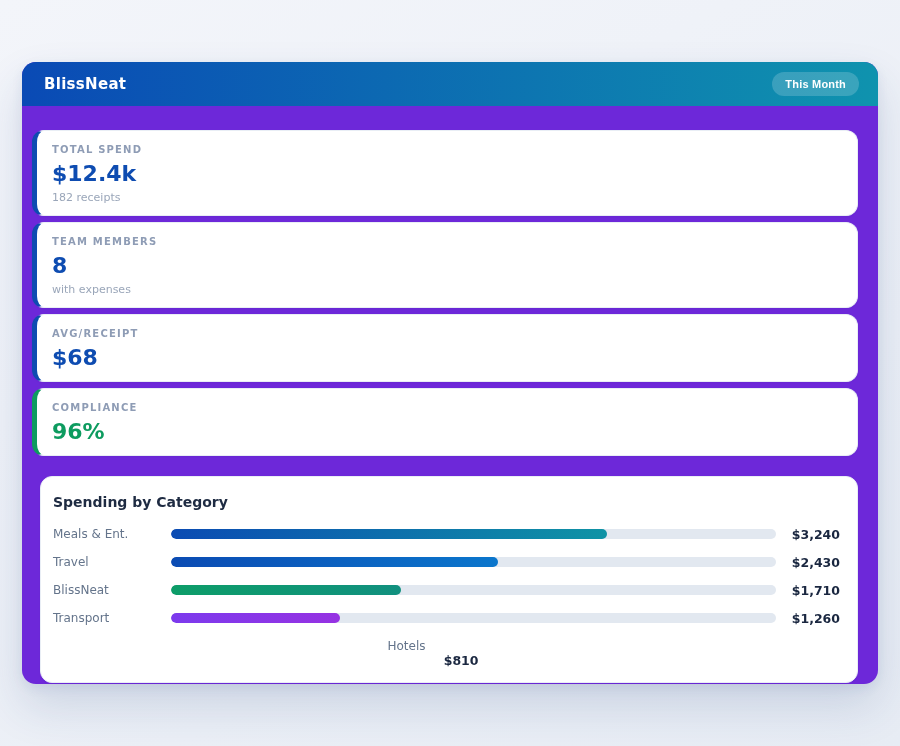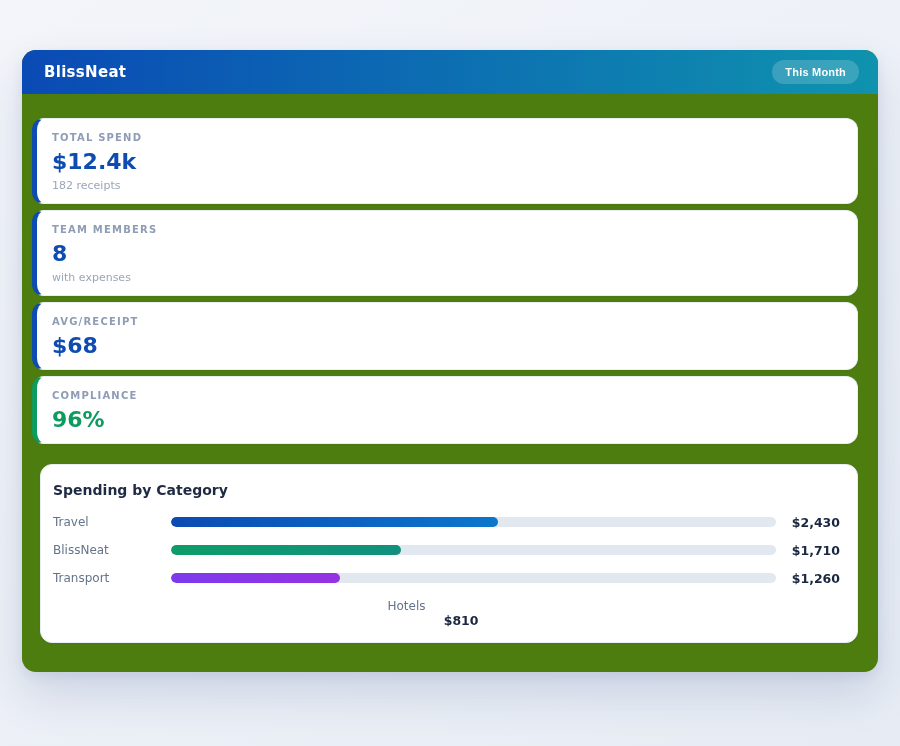--- a/index.html
+++ b/index.html
@@ -4,23 +4,23 @@
 <style>
   * { box-sizing: border-box; margin: 0; padding: 0; }
   html, body { width: 900px; height: 746px; }
   body {
     font-family: "DejaVu Sans", "Liberation Sans", sans-serif;
     position: relative;
     overflow: hidden;
   }
   .dashboard {
     position: absolute;
-    left: 22px; top: 50px;
+    left: 22px; top: 62px;
     width: 856px; height: 622px;
-    background: #4d7c0f;
+    background: #6d28d9;
     border-radius: 14px;
     box-shadow: 0 22px 45px rgba(40,70,130,0.16), 0 4px 12px rgba(40,70,130,0.08);
   }
   .app-header {
     height: 44px;
     border-radius: 14px 14px 0 0;
     display: flex;
     align-items: center;
     padding: 0 19px 0 22px;
   }
@@ -149,20 +149,27 @@
       <div class="stat-label">COMPLIANCE</div>
       <div class="stat-value" style="color: rgb(13, 155, 95);">96%</div>
 
     </div>
   </div>
 
   <div class="chart-card">
     <div class="chart-title">Spending by Category</div>
 
     <div class="chart-row">
+      <span class="row-label">Meals &amp; Ent.</span>
+      <span class="bar-track" style="background: rgb(226, 232, 240);">
+          <span class="bar-fill" style="width: 72%; background: linear-gradient(90deg, rgb(11, 75, 179), rgb(15, 147, 165)); display: block;"></span>
+        </span>
+      <span class="row-value">$3,240</span>
+    </div>
+    <div class="chart-row">
       <span class="row-label">Travel</span>
       <span class="bar-track" style="background: rgb(226, 232, 240);">
           <span class="bar-fill" style="width: 54%; background: linear-gradient(90deg, rgb(11, 75, 179), rgb(11, 118, 204)); display: block;"></span>
         </span>
       <span class="row-value">$2,430</span>
     </div>
     <div class="chart-row">
       <span class="row-label">BlissNeat</span>
       <span class="bar-track" style="background: rgb(226, 232, 240);">
           <span class="bar-fill" style="width: 38%; background: linear-gradient(90deg, rgb(13, 157, 104), rgb(17, 144, 127)); display: block;"></span>

